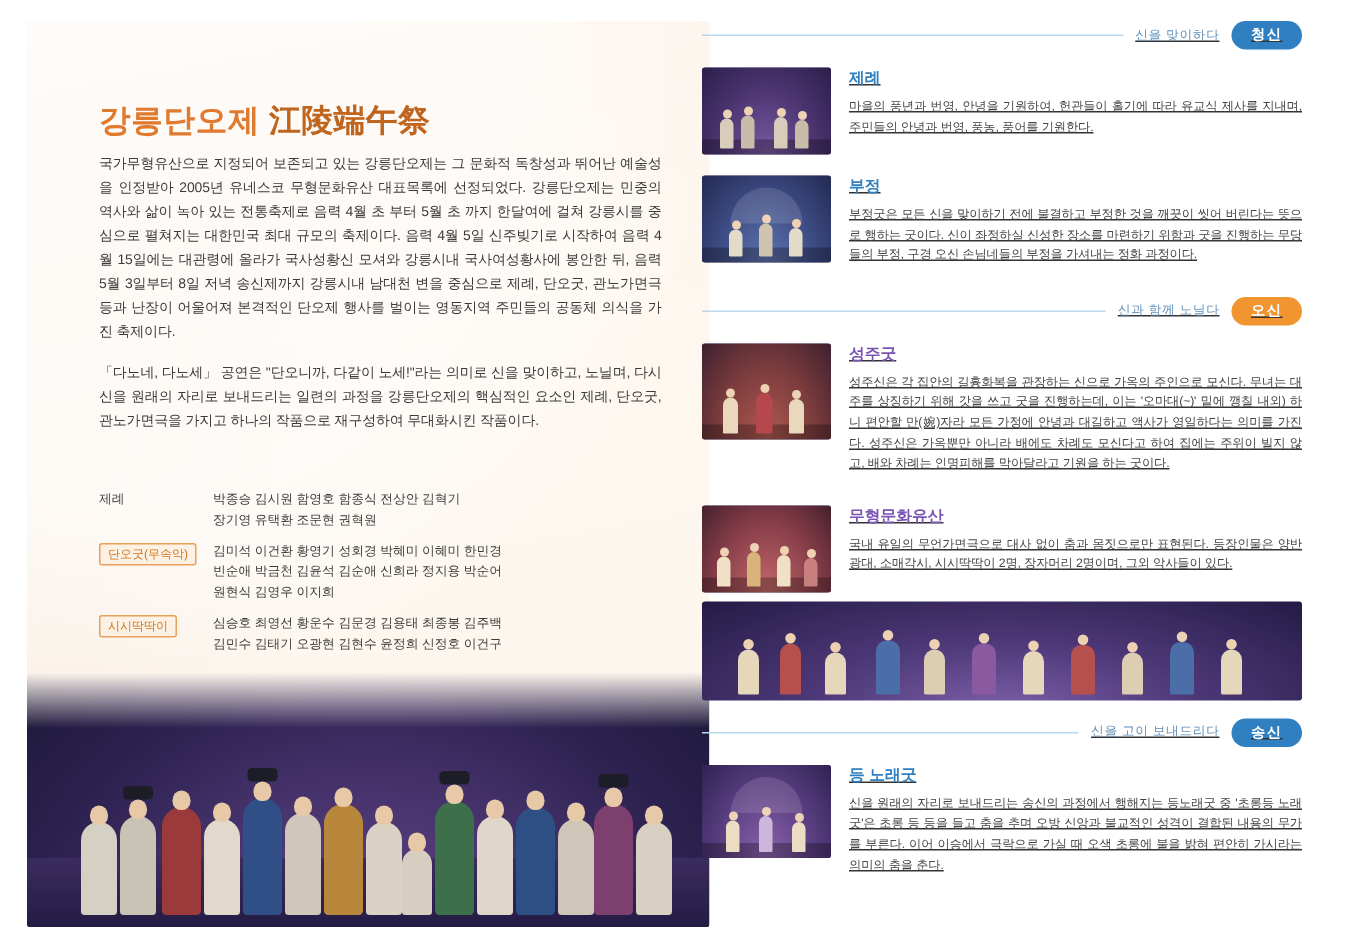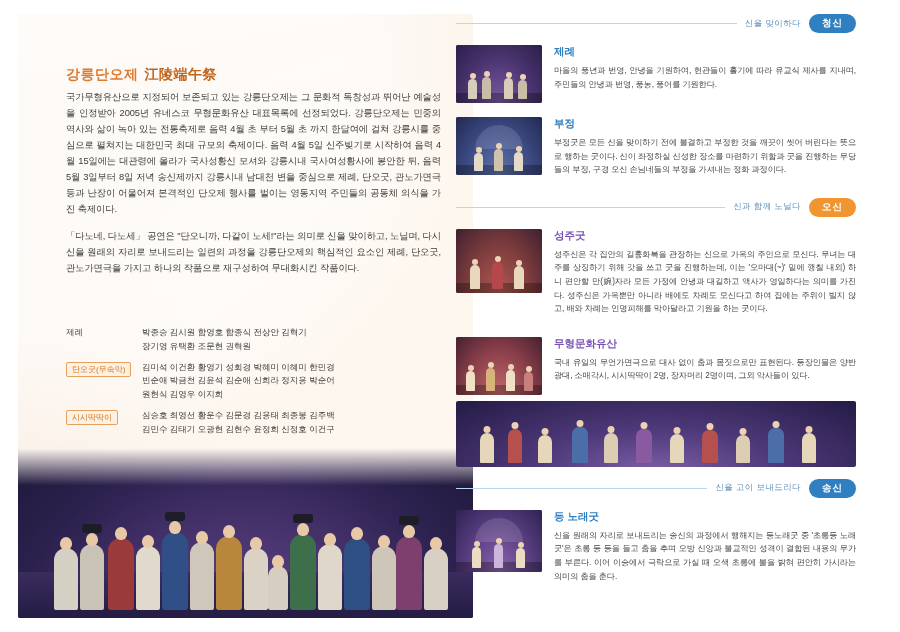--- a/index.html
+++ b/index.html
@@ -33,34 +33,34 @@
     position: absolute; inset: 0;
     background:
       radial-gradient(circle at 12% 8%, rgba(255,255,255,0.55) 0 40%, rgba(255,255,255,0) 60%),
       radial-gradient(circle at 80% 60%, rgba(255,250,243,0.6) 0 35%, rgba(255,255,255,0) 65%);
     pointer-events: none;
   }
 
   .title-kr {
     position: absolute;
     left: 48px; top: 52px;
-    font-size: 14px;
+    font-size: 21px;
     font-weight: bold;
     letter-spacing: 0.5px;
     color: #e07a2f;
   }
   .title-cn {
     color: #c0651e;
     font-weight: bold;
     margin-left: 6px;
   }
 
   .body-text {
     position: absolute;
-    left: 48px; top: 76px;
+    left: 48px; top: 88px;
     width: 375px;
     font-size: 9.3px;
     line-height: 1.72;
     color: #3b3b3b;
     text-align: justify;
     letter-spacing: -0.1px;
   }
   .body-text p { margin: 0 0 11px 0; }
 
   
@@ -156,22 +156,22 @@
   .plant {
     position: absolute;
     left: 8px; bottom: 10px;
     width: 60px; height: 150px;
     opacity: .85;
   }
 
   
   .right-panel {
     position: absolute;
-    left: 456px; top: 14px;
-    width: 400px; height: 604px;
+    left: 468px; top: 14px;
+    width: 400px; height: 604px; text-decoration: underline;
   }
   .section-head {
     display: flex;
     align-items: center;
     gap: 8px;
     justify-content: flex-end;
     margin-bottom: 12px;
   }
   .section-rule {
     flex: 1;

